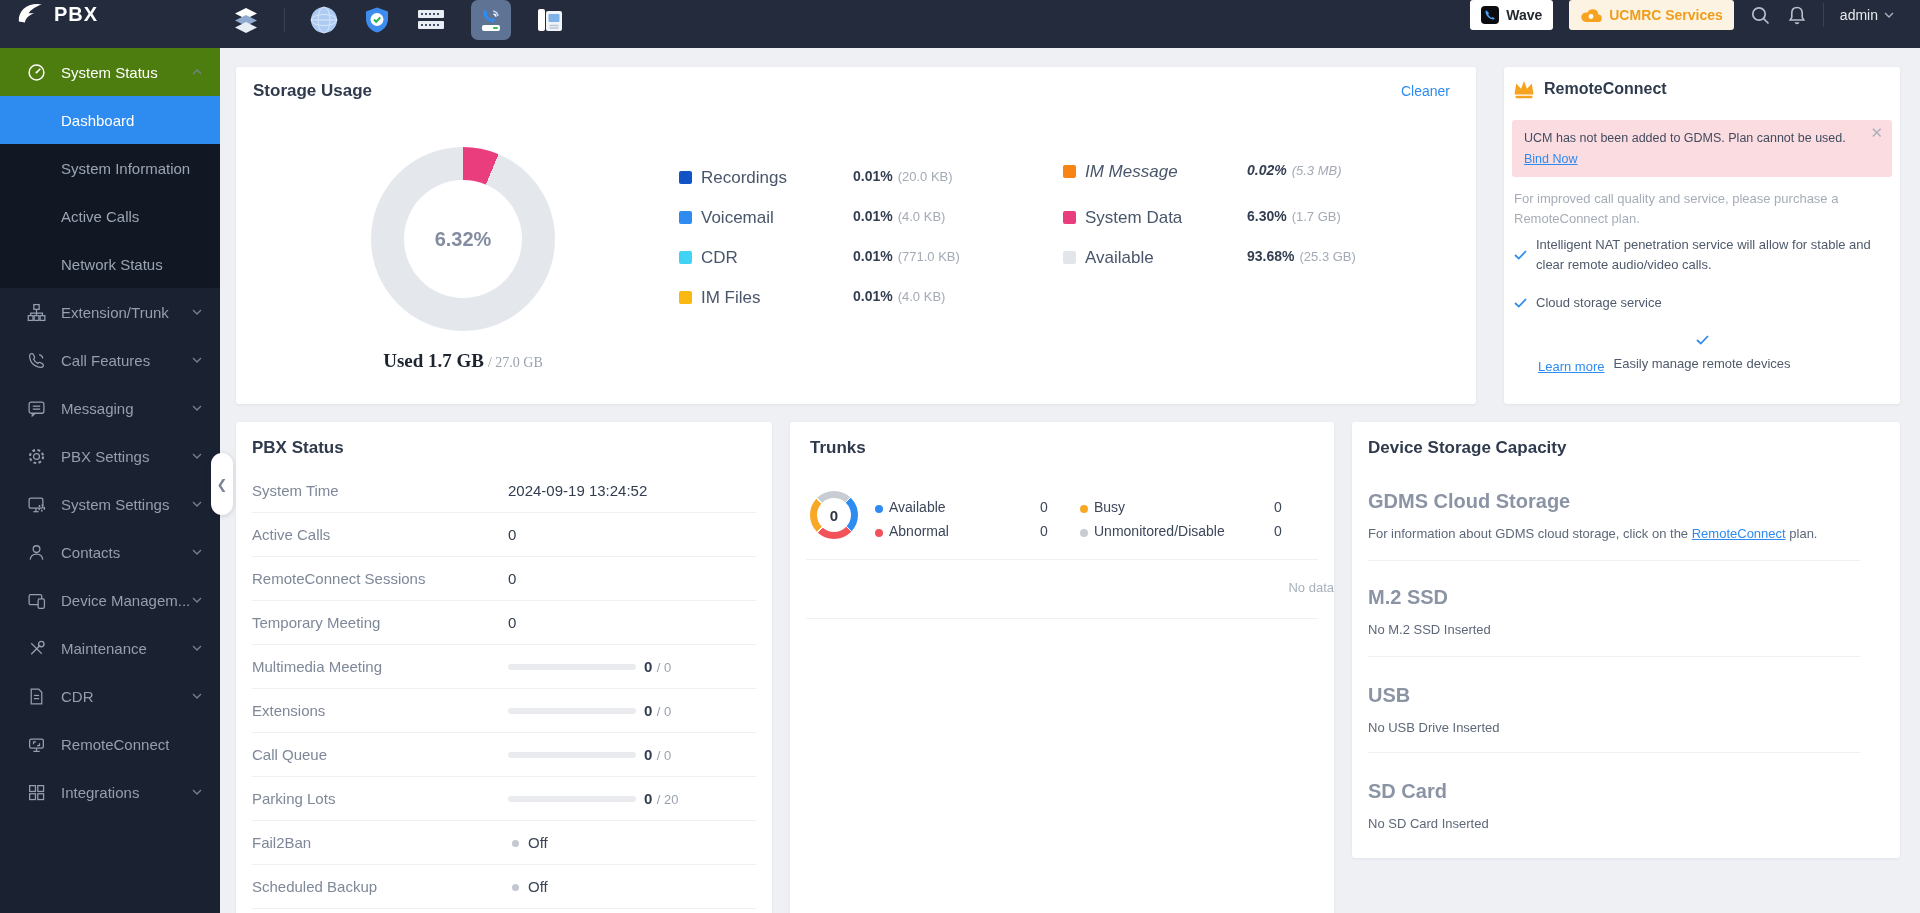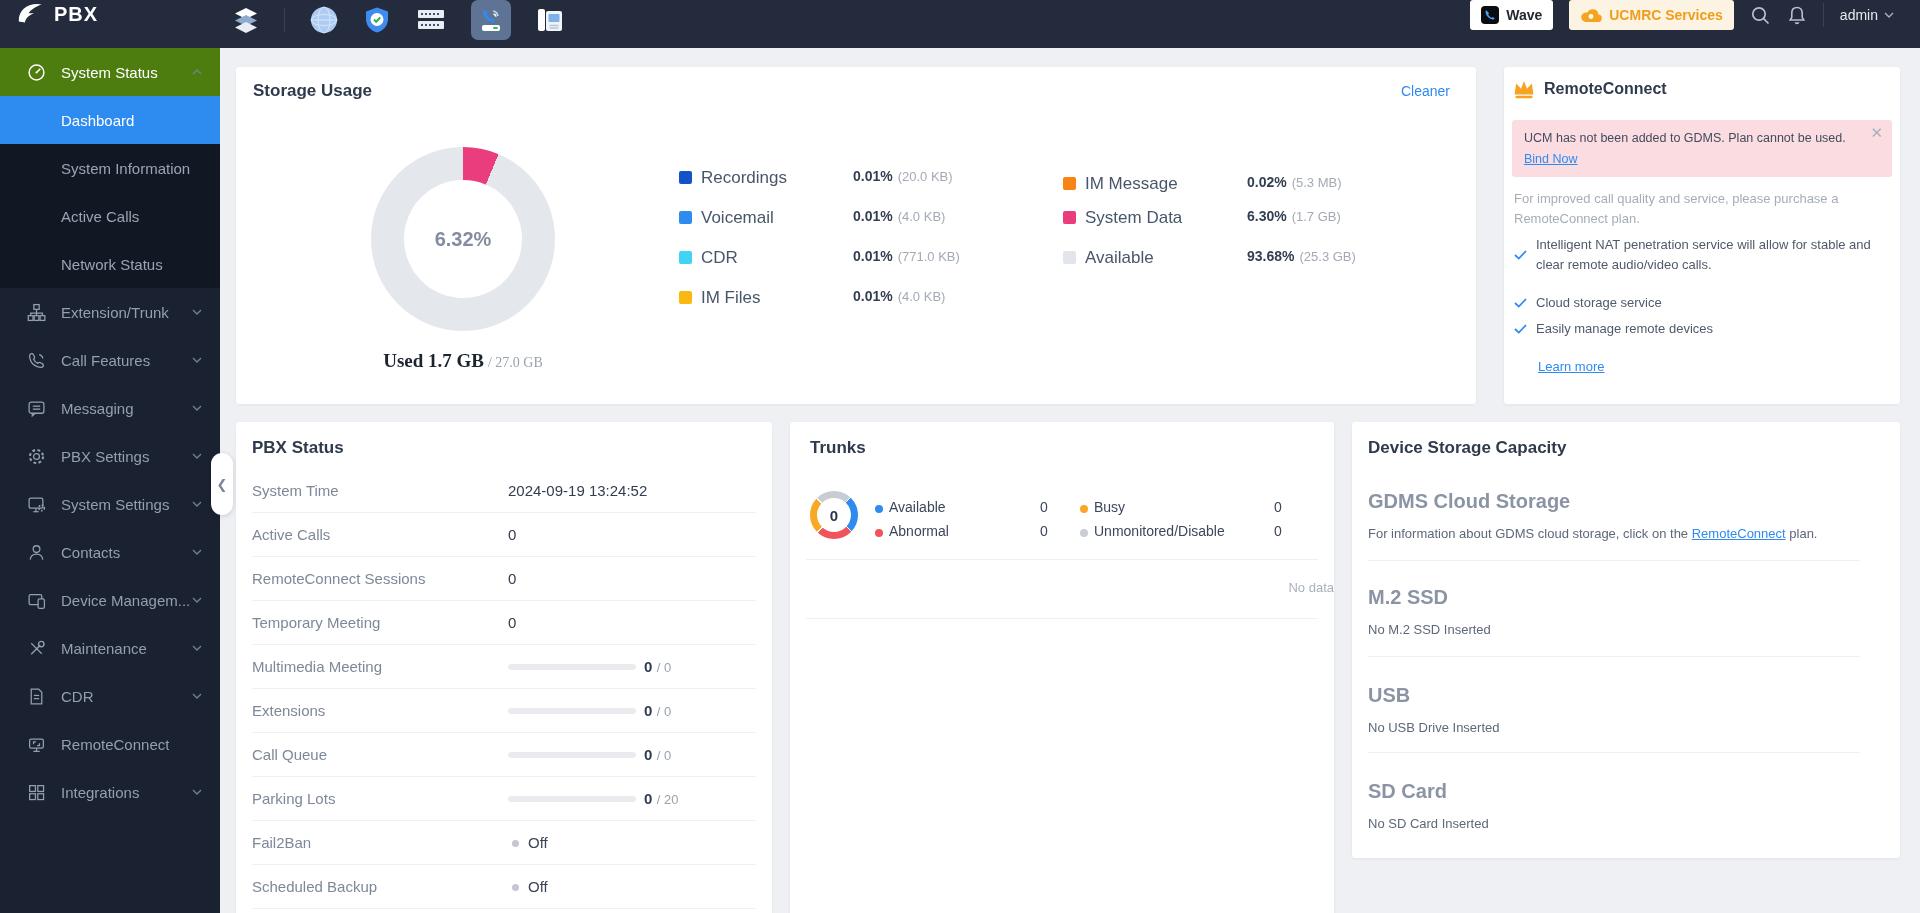--- a/index.html
+++ b/index.html
@@ -444,21 +444,21 @@
     <span class="lg-pct">0.01%</span>
     <span class="lg-size">(771.0 KB)</span>
   </div>
   <div class="legend-item" style="left:443px; top:221px;">
     <span class="swatch" style="background-color: rgb(249, 185, 18);"></span>
     <span class="lg-name">IM Files</span>
     <span class="lg-pct">0.01%</span>
     <span class="lg-size">(4.0 KB)</span>
   </div>
 
-  <div class="legend-item" style="left:827px; top:107px;">
+  <div class="legend-item" style="left:827px; top:95px;font-style:italic;">
     <span class="swatch" style="background-color: rgb(249, 132, 22);"></span>
     <span class="lg-name w2">IM Message</span>
     <span class="lg-pct">0.02%</span>
     <span class="lg-size">(5.3 MB)</span>
   </div>
   <div class="legend-item" style="left:827px; top:141px;">
     <span class="swatch" style="background-color: rgb(234, 61, 126);"></span>
     <span class="lg-name w2">System Data</span>
     <span class="lg-pct">6.30%</span>
     <span class="lg-size">(1.7 GB)</span>
@@ -494,21 +494,21 @@
     <span>Intelligent NAT penetration service will allow for stable and clear remote audio/video calls.</span>
   </div>
   <div class="rc-feature" style="top:226px;">
     <span class="rc-check">
       <svg width="13" height="10" viewBox="0 0 13 10">
           <polyline points="1,5 4.8,8.6 12,1" fill="none" stroke="#2e8bf0" stroke-width="1.8"></polyline>
         </svg>
     </span>
     <span>Cloud storage service</span>
   </div>
-  <div class="rc-feature" style="top:252px;">
+  <div class="rc-feature" style="top:268px;flex-direction:column;">
     <span class="rc-check">
       <svg width="13" height="10" viewBox="0 0 13 10">
           <polyline points="1,5 4.8,8.6 12,1" fill="none" stroke="#2e8bf0" stroke-width="1.8"></polyline>
         </svg>
     </span>
     <span>Easily manage remote devices</span>
   </div>
   <a class="learn-more link">Learn more</a>
 </div>
 

